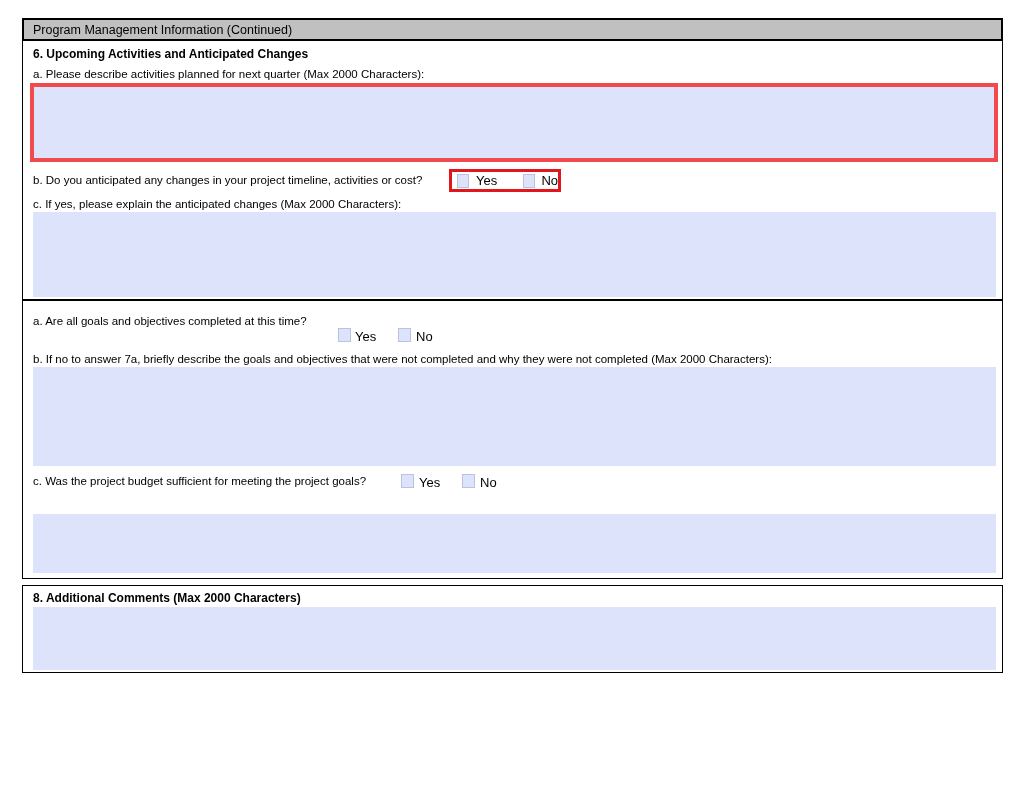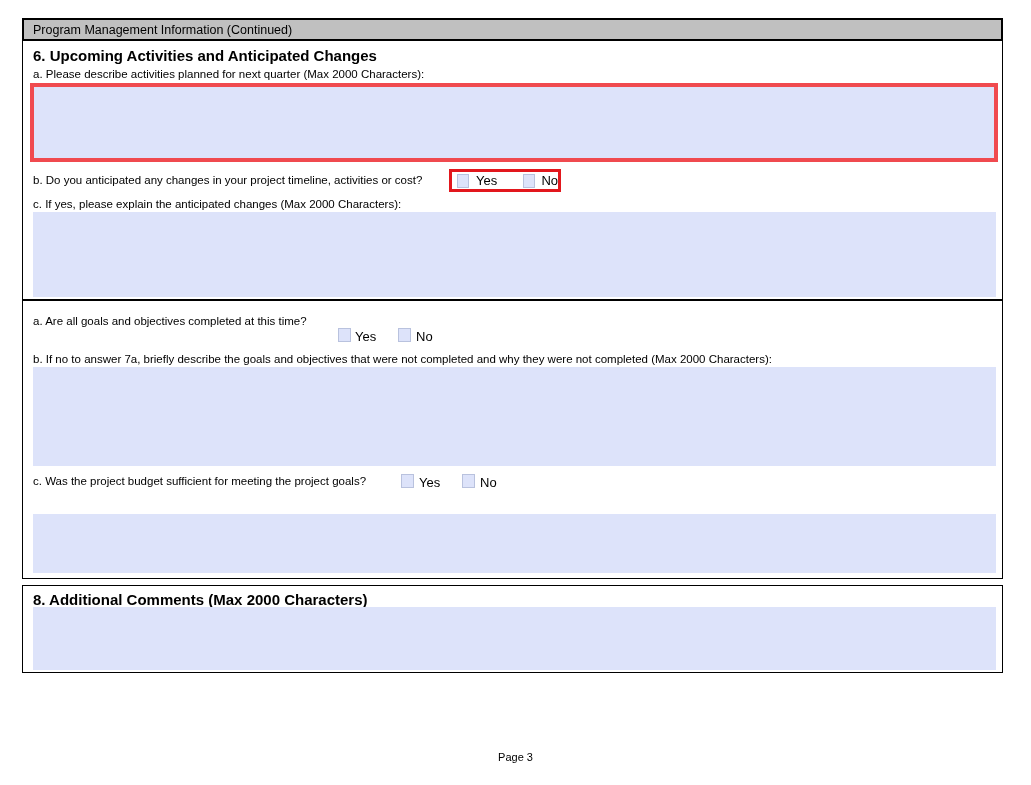--- a/index.html
+++ b/index.html
@@ -38,21 +38,21 @@
   .section-box {
     left: 22px; width: 981px;
     background: #fff;
     border: 1.5px solid #000;
   }
   #section6 { top: 40px;  height: 260px; }
   #section7 { top: 299.5px; height: 279px; }
   #section8 { top: 585px; height: 88px; }
 
   .sec-title {
-    font-size: 15px; font-weight: bold;
+    font-size: 12px; font-weight: bold;
     left: 10px;
   }
   .q-label {
     font-size: 11.5px;
     left: 10px;
     white-space: nowrap;
   }
 
   .field {
     background: var(--field_fill);
@@ -134,14 +134,13 @@
 
     <div class="abs field" style="left: 10px; top: 213px; width: 963px; height: 59px;"></div>
   </div>
 
   <div class="abs section-box" id="section8">
     <div class="abs sec-title" style="top: 5px;">8. Additional Comments (Max 2000 Characters)</div>
 
     <div class="abs field" style="left: 10px; top: 21px; width: 963px; height: 63px;"></div>
   </div>
 
-  <div class="abs footer-page">Page 3</div>
 </div>
 
 </body></html>

